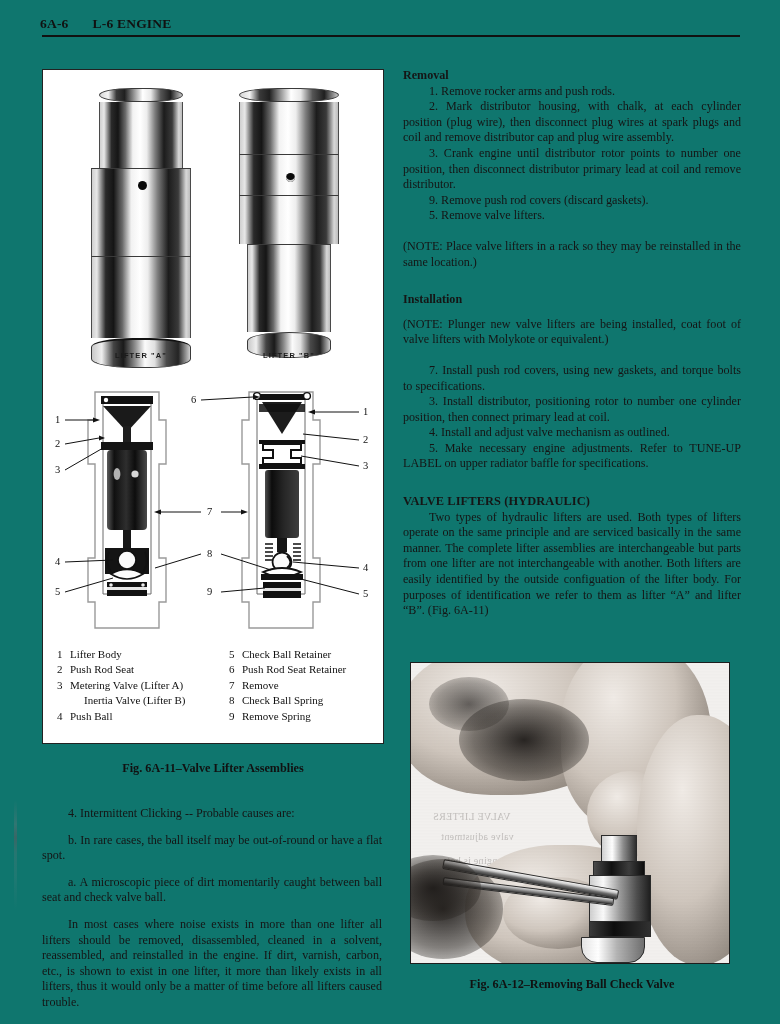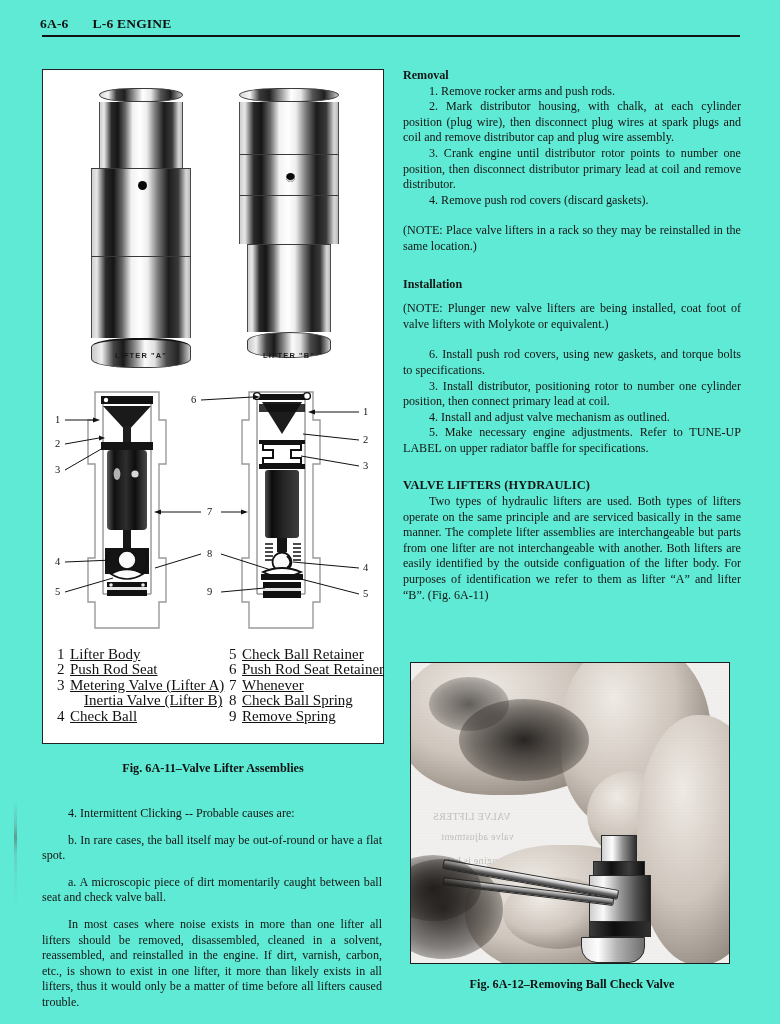--- a/index.html
+++ b/index.html
@@ -14,21 +14,21 @@
     position: relative;
     overflow: hidden;
     font-family: "Liberation Serif", serif;
     color: #111;
     -webkit-font-smoothing: antialiased;
   }
 
   .page {
     position: absolute;
     inset: 0;
-    background: #5eead4;
+    background: #0f766e;
   }
 
   
   .scan-streak {
     position: absolute;
     left: 14px;
     top: 800px;
     width: 3px;
     height: 110px;
     background: linear-gradient(to bottom,
@@ -191,24 +191,23 @@
     bottom: 8px;
     width: 100%;
     height: 88px;
     padding: 0 10px;
     box-sizing: border-box;
   }
   .parts-col {
     position: absolute;
     top: 0;
     font-family: "Liberation Serif", serif;
-    font-size: 15px;
+    font-size: 11px;
     line-height: 15.4px;
     color: #111;
-    text-decoration: underline;
   }
   .parts-col.left  { left: 14px; }
   .parts-col.right { left: 186px; }
   .part-row { white-space: pre; }
   .part-num {
     display: inline-block;
     width: 13px;
   }
   .part-row.indent { padding-left: 27px; }
 
@@ -496,26 +495,26 @@
       <div class="callout-num" style="left:320px; top:180px;">4</div>
       <div class="callout-num" style="left:320px; top:206px;">5</div>
     </div>
 
     <div class="parts-list">
       <div class="parts-col left">
         <div class="part-row"><span class="part-num">1</span><span>Lifter Body</span></div>
         <div class="part-row"><span class="part-num">2</span><span>Push Rod Seat</span></div>
         <div class="part-row"><span class="part-num">3</span><span>Metering Valve (Lifter A)</span></div>
         <div class="part-row indent"><span>Inertia Valve (Lifter B)</span></div>
-        <div class="part-row"><span class="part-num">4</span><span>Check Ball</span></div>
+        <div class="part-row"><span class="part-num">4</span><span>Push Ball</span></div>
       </div>
       <div class="parts-col right">
         <div class="part-row"><span class="part-num">5</span><span>Check Ball Retainer</span></div>
         <div class="part-row"><span class="part-num">6</span><span>Push Rod Seat Retainer</span></div>
-        <div class="part-row"><span class="part-num">7</span><span>Whenever</span></div>
+        <div class="part-row"><span class="part-num">7</span><span>Remove</span></div>
         <div class="part-row"><span class="part-num">8</span><span>Check Ball Spring</span></div>
         <div class="part-row"><span class="part-num">9</span><span>Remove Spring</span></div>
       </div>
     </div>
   </div>
 
   <div class="fig-caption" id="cap-11">Fig. 6A-11–Valve Lifter Assemblies</div>
 
   <div class="col-left-text">
     <p><span class="ind"></span><span>4. Intermittent Clicking -- Probable causes are:</span></p>
@@ -523,33 +522,34 @@
     <p><span class="ind"></span><span>a.   A microscopic piece of dirt momentarily caught between ball seat and check valve ball.</span></p>
     <p><span class="ind"></span><span>In most cases where noise exists in more than one lifter all lifters should be removed, disassembled, cleaned in a solvent, reassembled, and reinstalled in the engine. If dirt, varnish, carbon, etc., is shown to exist in one lifter, it more than likely exists in all lifters, thus it would only be a matter of time before all lifters caused trouble.</span></p>
   </div>
 
   <div class="col-right">
 
     <p class="sec-head">Removal</p>
     <p class="just"><span class="ind"></span><span>1. Remove rocker arms and push rods.</span></p>
     <p class="just"><span class="ind"></span><span>2. Mark distributor housing, with chalk, at each cylinder position (plug wire), then disconnect plug wires at spark plugs and coil and remove distributor cap and plug wire assembly.</span></p>
     <p class="just"><span class="ind"></span><span>3. Crank engine until distributor rotor points to number one position, then disconnect distributor primary lead at coil and remove distributor.</span></p>
-    <p class="noj"><span class="ind"></span><span>4. Remove push rod covers (discard gaskets).</span></p>
+    <p class="noj"><span class="ind"></span><span>9. Remove push rod covers (discard gaskets).</span></p>
+    <p class="noj"><span class="ind"></span><span>5. Remove valve lifters.</span></p>
 
     <div class="gap-md"></div>
     <p class="just">(NOTE: Place valve lifters in a rack so they may be reinstalled in the same location.)</p>
 
     <div class="gap-lg"></div>
     <p class="sec-head">Installation</p>
 
     <div class="gap-sm"></div>
     <p class="just">(NOTE:  Plunger new valve lifters are being installed, coat foot of valve lifters with Molykote or equivalent.)</p>
 
     <div class="gap-md"></div>
-    <p class="just"><span class="ind"></span><span>6. Install push rod covers, using new gaskets, and torque bolts to specifications.</span></p>
+    <p class="just"><span class="ind"></span><span>7. Install push rod covers, using new gaskets, and torque bolts to specifications.</span></p>
     <p class="just"><span class="ind"></span><span>3. Install distributor, positioning rotor to number one cylinder position, then connect primary lead at coil.</span></p>
     <p class="noj"><span class="ind"></span><span>4. Install and adjust valve mechanism as outlined.</span></p>
     <p class="just"><span class="ind"></span><span>5. Make necessary engine adjustments. Refer to TUNE-UP LABEL on upper radiator baffle for specifications.</span></p>
 
     <div class="gap-lg"></div>
     <p class="sec-head caps">VALVE LIFTERS (HYDRAULIC)</p>
     <p class="just"><span class="ind"></span><span>Two types of hydraulic lifters are used. Both types of lifters operate on the same principle and are serviced basically in the same manner. The complete lifter assemblies are interchangeable but parts from one lifter are not interchangeable with another. Both lifters are easily identified by the outside configuation of the lifter body. For purposes of identification we refer to them as lifter “A” and lifter “B”. (Fig. 6A-11)</span></p>
   </div>
 
   <div class="photo-box">

